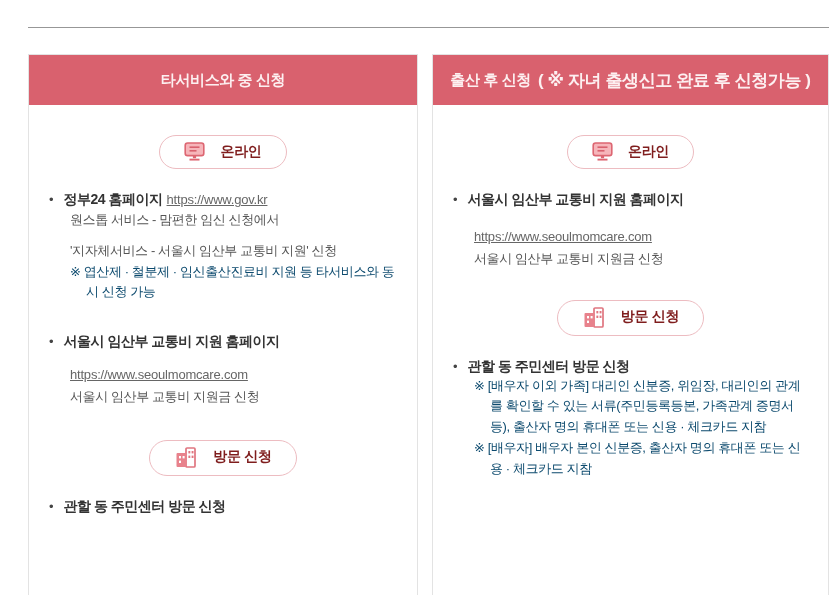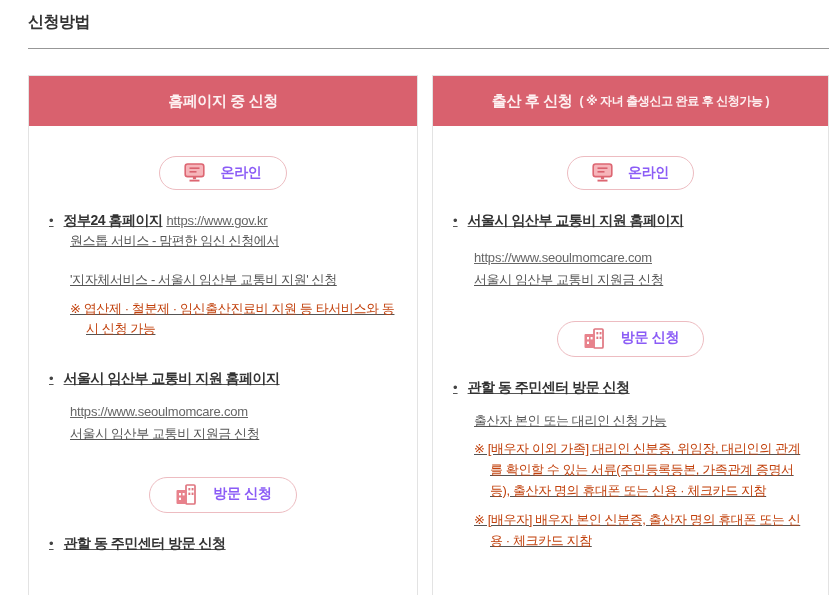--- a/index.html
+++ b/index.html
@@ -18,54 +18,53 @@
   }
   .cards { display: flex; gap: 14px; margin-top: 26px; }
   .card { border: 1px solid #e3e3e3; background: #fff; height: 550px; }
   .card-left { width: 390px; flex: none; }
   .card-right { flex: 1; }
   .card-header {
     height: 50px; background: #d9616e;
     display: flex; align-items: center; justify-content: center; gap: 7px;
     color: #fdf0f1; font-weight: bold; font-size: 15px; letter-spacing: -0.4px;
   }
-  .hdr-note { font-size: 12px; font-weight: bold; color: #fdf0f1; }
+  .hdr-note { font-size: 17px; font-weight: bold; color: #fdf0f1; }
   .card-body { padding: 8px 20px 0 20px; }
   .badge {
     display: flex; align-items: center; justify-content: center; gap: 15px;
     width: fit-content; margin: 22px auto 6px;
     border: 1px solid #edbcc1; border-radius: 999px;
     padding: 6px 24px 7px;
-    color: #8b5cf6; font-weight: bold; font-size: 14px; letter-spacing: -0.3px;
+    color: #7f1d1d; font-weight: bold; font-size: 14px; letter-spacing: -0.3px;
     background: #fff;
   }
   .badge svg { display: block; }
-  .bullet-item { margin-top: 22px; text-decoration: underline; }
+  .bullet-item { margin-top: 22px; }
   .bullet-line { display: flex; align-items: baseline; }
   .bullet-line::before { content: "•"; color: #444; font-size: 13px; margin-right: 10px; }
   .item-title { font-weight: bold; color: #333; font-size: 14px; letter-spacing: -0.5px; }
   .inline-link { margin-left: 4px; }
   .link { color: #666; font-size: 13px; text-decoration: underline; cursor: pointer; letter-spacing: -0.2px; }
   .sub { padding-left: 21px; margin-top: 1px; font-size: 13px; color: #555; line-height: 1.6; letter-spacing: -0.4px; }
-  .sub.tight { margin-top: 18px; }
+  .sub.tight { margin-top: 10px; }
   .sub.roomy { margin-top: 14px; }
-  .note { padding-left: 37px; text-indent: -16px; margin-top: 8px; font-size: 13px; color: #c2410c; line-height: 1.6; letter-spacing: -0.4px; }
+  .note { padding-left: 37px; text-indent: -16px; font-size: 13px; color: #0c4a6e; line-height: 1.6; letter-spacing: -0.4px; }
 </style>
 </head>
 <body>
 
 <div class="page">
-  <div class="page-title">신청방법</div>
   <hr class="title-rule">
 
   <div class="cards">
 
     <div class="card card-left">
       <div class="card-header">
-        <span>홈페이지 중 신청</span>
+        <span>타서비스와 중 신청</span>
       </div>
       <div class="card-body">
 
         <div class="badge">
           <span>
             <svg width="21" height="19" viewBox="0 0 21 19">
               <rect x="1.2" y="1" width="18.6" height="12.6" rx="2.4" fill="#f6b5ba" stroke="#dd6672" stroke-width="1.6"></rect>
               <line x1="5.5" y1="5.2" x2="15.5" y2="5.2" stroke="#d9616e" stroke-width="1.6"></line>
               <line x1="5.5" y1="8.8" x2="12.5" y2="8.8" stroke="#d9616e" stroke-width="1.6"></line>
               <rect x="8.9" y="13.6" width="3.2" height="2.6" fill="#dd6672"></rect>
@@ -166,21 +165,20 @@
               <rect x="5" y="13.6" width="2" height="2.4" fill="#fff"></rect>
             </svg>
           </span>
           <span>방문 신청</span>
         </div>
 
         <div class="bullet-item">
           <div class="bullet-line">
             <span class="item-title">관할 동 주민센터 방문 신청</span>
           </div>
-          <div class="sub roomy">출산자 본인 또는 대리인 신청 가능</div>
           <div class="note">※ [배우자 이외 가족] 대리인 신분증, 위임장, 대리인의 관계를 확인할 수 있는 서류(주민등록등본, 가족관계 증명서 등), 출산자 명의 휴대폰 또는 신용 · 체크카드 지참</div>
           <div class="note">※ [배우자] 배우자 본인 신분증, 출산자 명의 휴대폰 또는 신용 · 체크카드 지참</div>
         </div>
 
       </div>
     </div>
 
   </div>
 </div>
 

